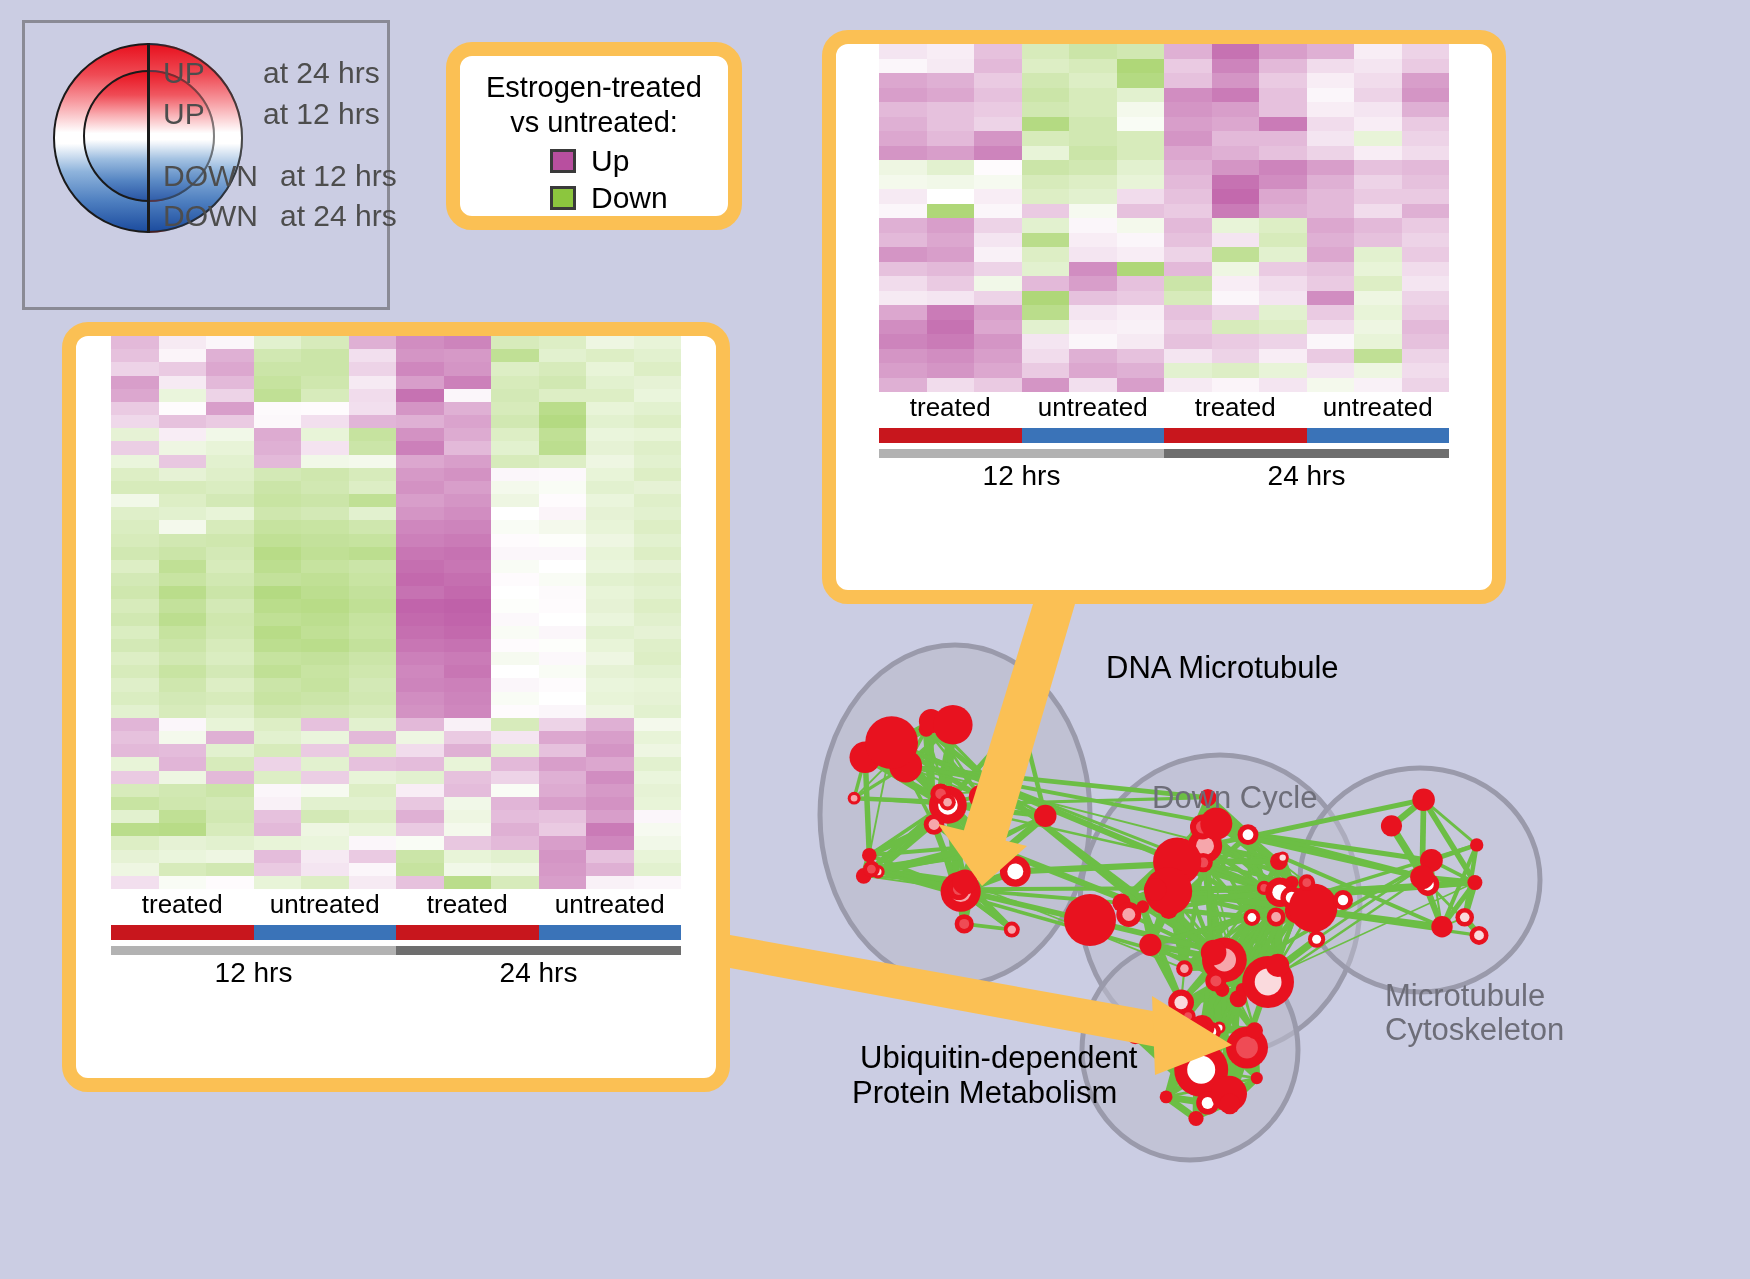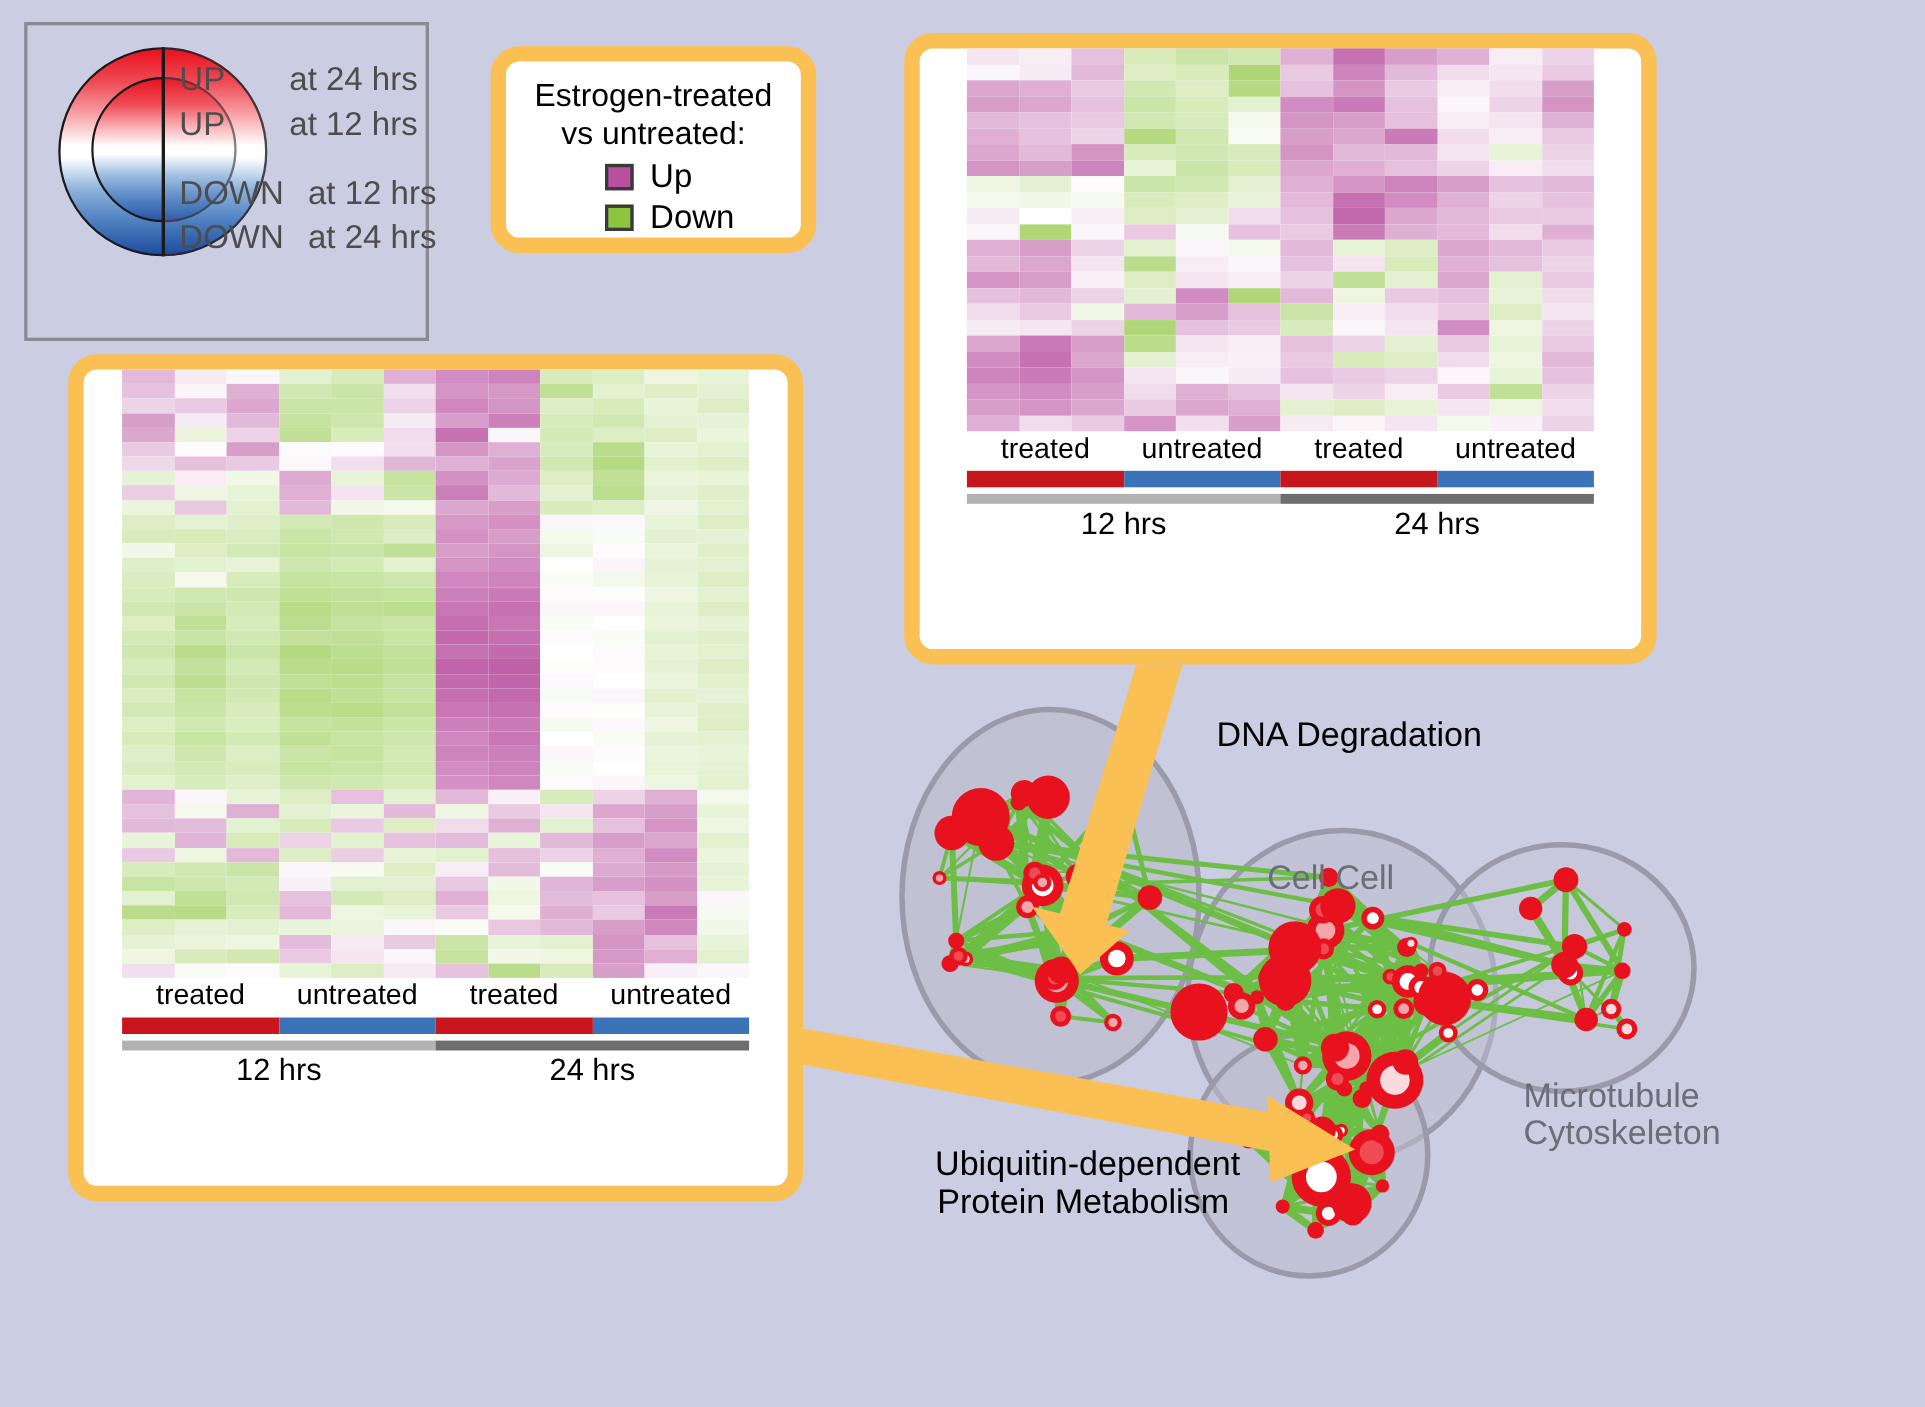--- a/index.html
+++ b/index.html
@@ -1610,25 +1610,25 @@
         <circle cx="421.3" cy="431.8" r="5.0" fill="#ffffff"></circle>
         <circle cx="412.1" cy="427.4" r="12.3" fill="#e8121f"></circle>
         <circle cx="439.8" cy="503.9" r="10.3" fill="#e8121f"></circle>
         <circle cx="408.0" cy="426.9" r="10.2" fill="#e8121f"></circle>
         <circle cx="300.0" cy="320.0" r="26.0" fill="#e8121f"></circle>
         <circle cx="553.0" cy="300.0" r="10.0" fill="#e8121f"></circle>
         <circle cx="553.0" cy="300.0" r="5.2" fill="#ffffff"></circle>
       </g>
   </svg>
 
-  <div class="net-label dark" style="left:316px; top:50px;">DNA Degradation</div>
-  <div class="net-label" style="left:362px; top:180px;">Cell Cell</div>
+  <div class="net-label dark" style="left:316px; top:50px;">DNA Microtubule</div>
+  <div class="net-label" style="left:362px; top:180px;">Down Cycle</div>
   <div class="net-label" style="left:595px; top:378px;">Microtubule</div>
   <div class="net-label" style="left:595px; top:412px;">Cytoskeleton</div>
-  <div class="net-label dark" style="left:60px;  top:440px;">Ubiquitin-dependent</div>
+  <div class="net-label dark" style="left:70px;  top:440px;">Ubiquitin-dependent</div>
   <div class="net-label dark" style="left:62px;  top:475px;">Protein Metabolism</div>
 </div>
 
 <svg class="connector" width="1750" height="1279" style="pointer-events:none;">
 
   <path d="M 1033 604 L 1075 604 L 1005 843 L 963 833 Z" fill="#fbc054"></path>
   <path d="M 938 824 L 1027 846 L 982 886 Z" fill="#fbc054"></path>
 
   <path d="M 730 935 L 1175 1015 L 1168 1049 L 730 968 Z" fill="#fbc054"></path>
   <path d="M 1152 996 L 1232 1045 L 1155 1075 Z" fill="#fbc054"></path>

